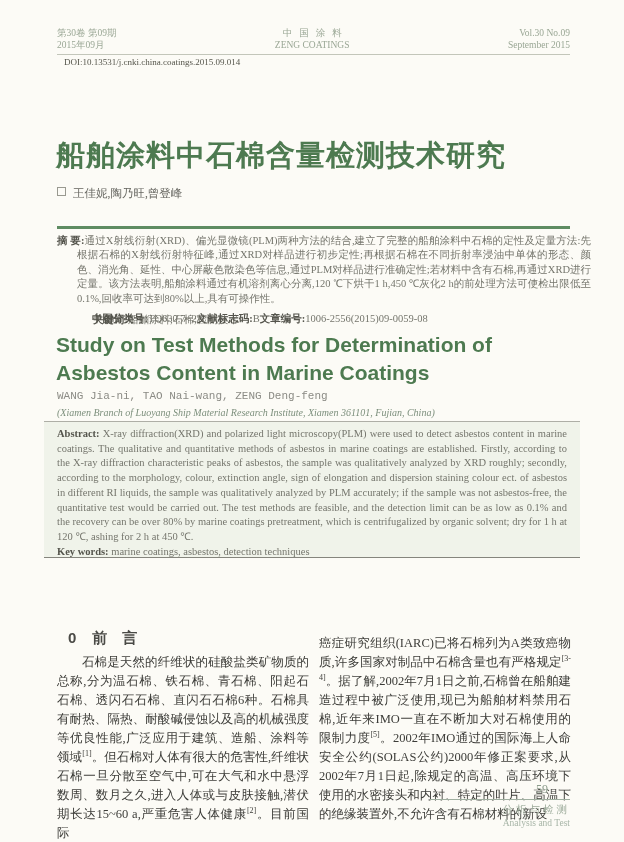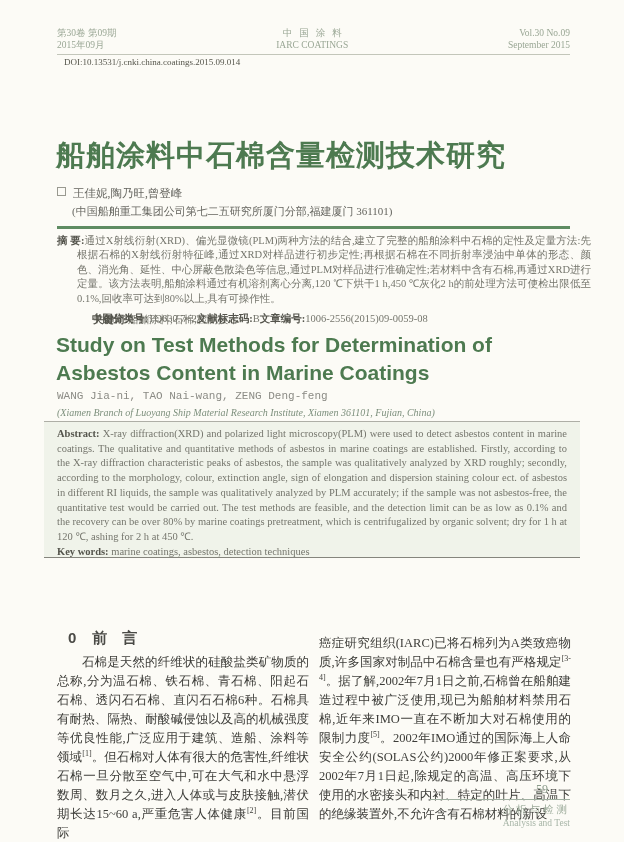--- a/index.html
+++ b/index.html
@@ -70,34 +70,33 @@
 
 <div class="page">
 
   <div class="hdr">
     <div class="l">
       <div>第30卷 第09期</div>
       <div>2015年09月</div>
     </div>
     <div class="c">
       <div class="jname">中国涂料</div>
-      <div>IARC COATINGS</div>
+      <div>ZENG COATINGS</div>
     </div>
     <div class="r">
       <div>Vol.30 No.09</div>
       <div>September 2015</div>
     </div>
   </div>
   <div class="doi">DOI:10.13531/j.cnki.china.coatings.2015.09.014</div>
 
   <h1 class="title-cn" style="margin:0;">船舶涂料中石棉含量检测技术研究</h1>
   <div class="authors-row">
     <span class="sq"></span><span>王佳妮,陶乃旺,曾登峰</span>
   </div>
-  <div class="affil-cn">(中国船舶重工集团公司第七二五研究所厦门分部,福建厦门  361101)</div>
   <div class="rule-green"></div>
 
   <p class="abs-cn"><b>摘  要:</b><span>通过X射线衍射(XRD)、偏光显微镜(PLM)两种方法的结合,建立了完整的船舶涂料中石棉的定性及定量方法:先根据石棉的X射线衍射特征峰,通过XRD对样品进行初步定性;再根据石棉在不同折射率浸油中单体的形态、颜色、消光角、延性、中心屏蔽色散染色等信息,通过PLM对样品进行准确定性;若材料中含有石棉,再通过XRD进行定量。该方法表明,船舶涂料通过有机溶剂离心分离,120 ℃下烘干1 h,450 ℃灰化2 h的前处理方法可使检出限低至0.1%,回收率可达到80%以上,具有可操作性。</span></p>
   <p class="kw-cn"><b>关键词:</b><span>船舶涂料;石棉;检测技术</span></p>
   <div class="meta-row">
     <span><b>中图分类号:</b><span>TQ630.7+2</span></span>
     <span><b>文献标志码:</b><span>B</span></span>
     <span><b>文章编号:</b><span>1006-2556(2015)09-0059-08</span></span>
   </div>
 

